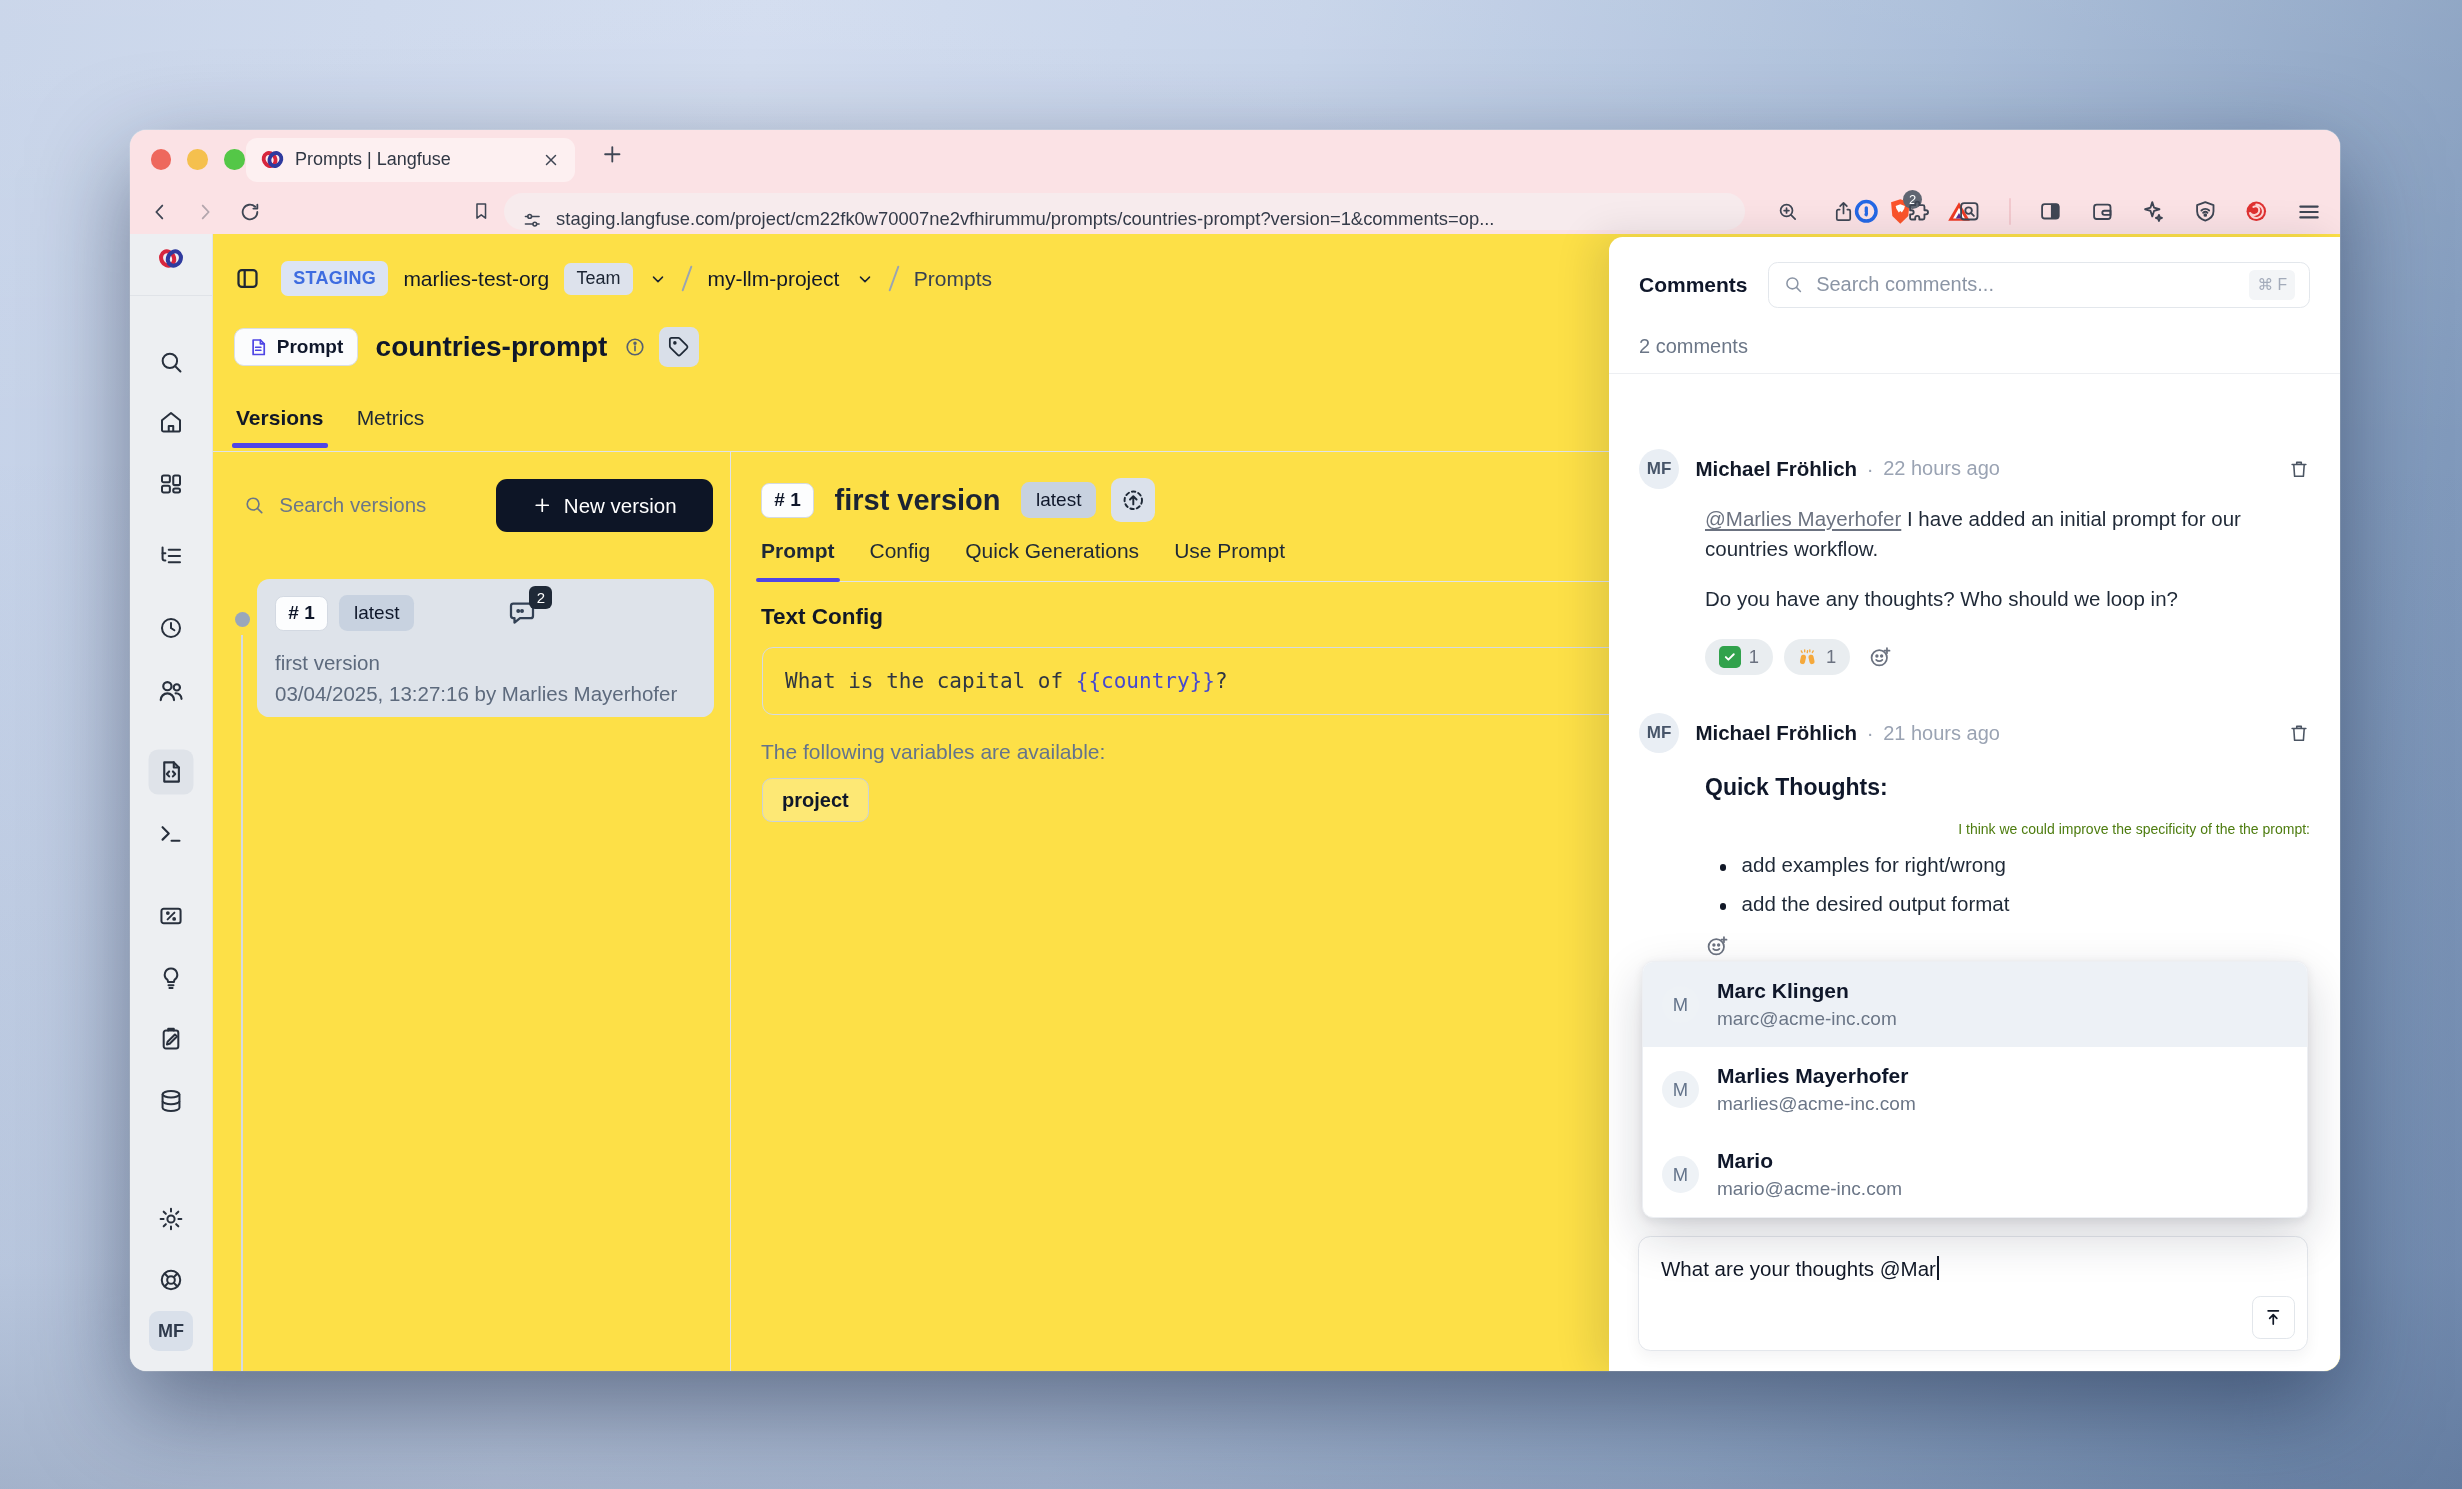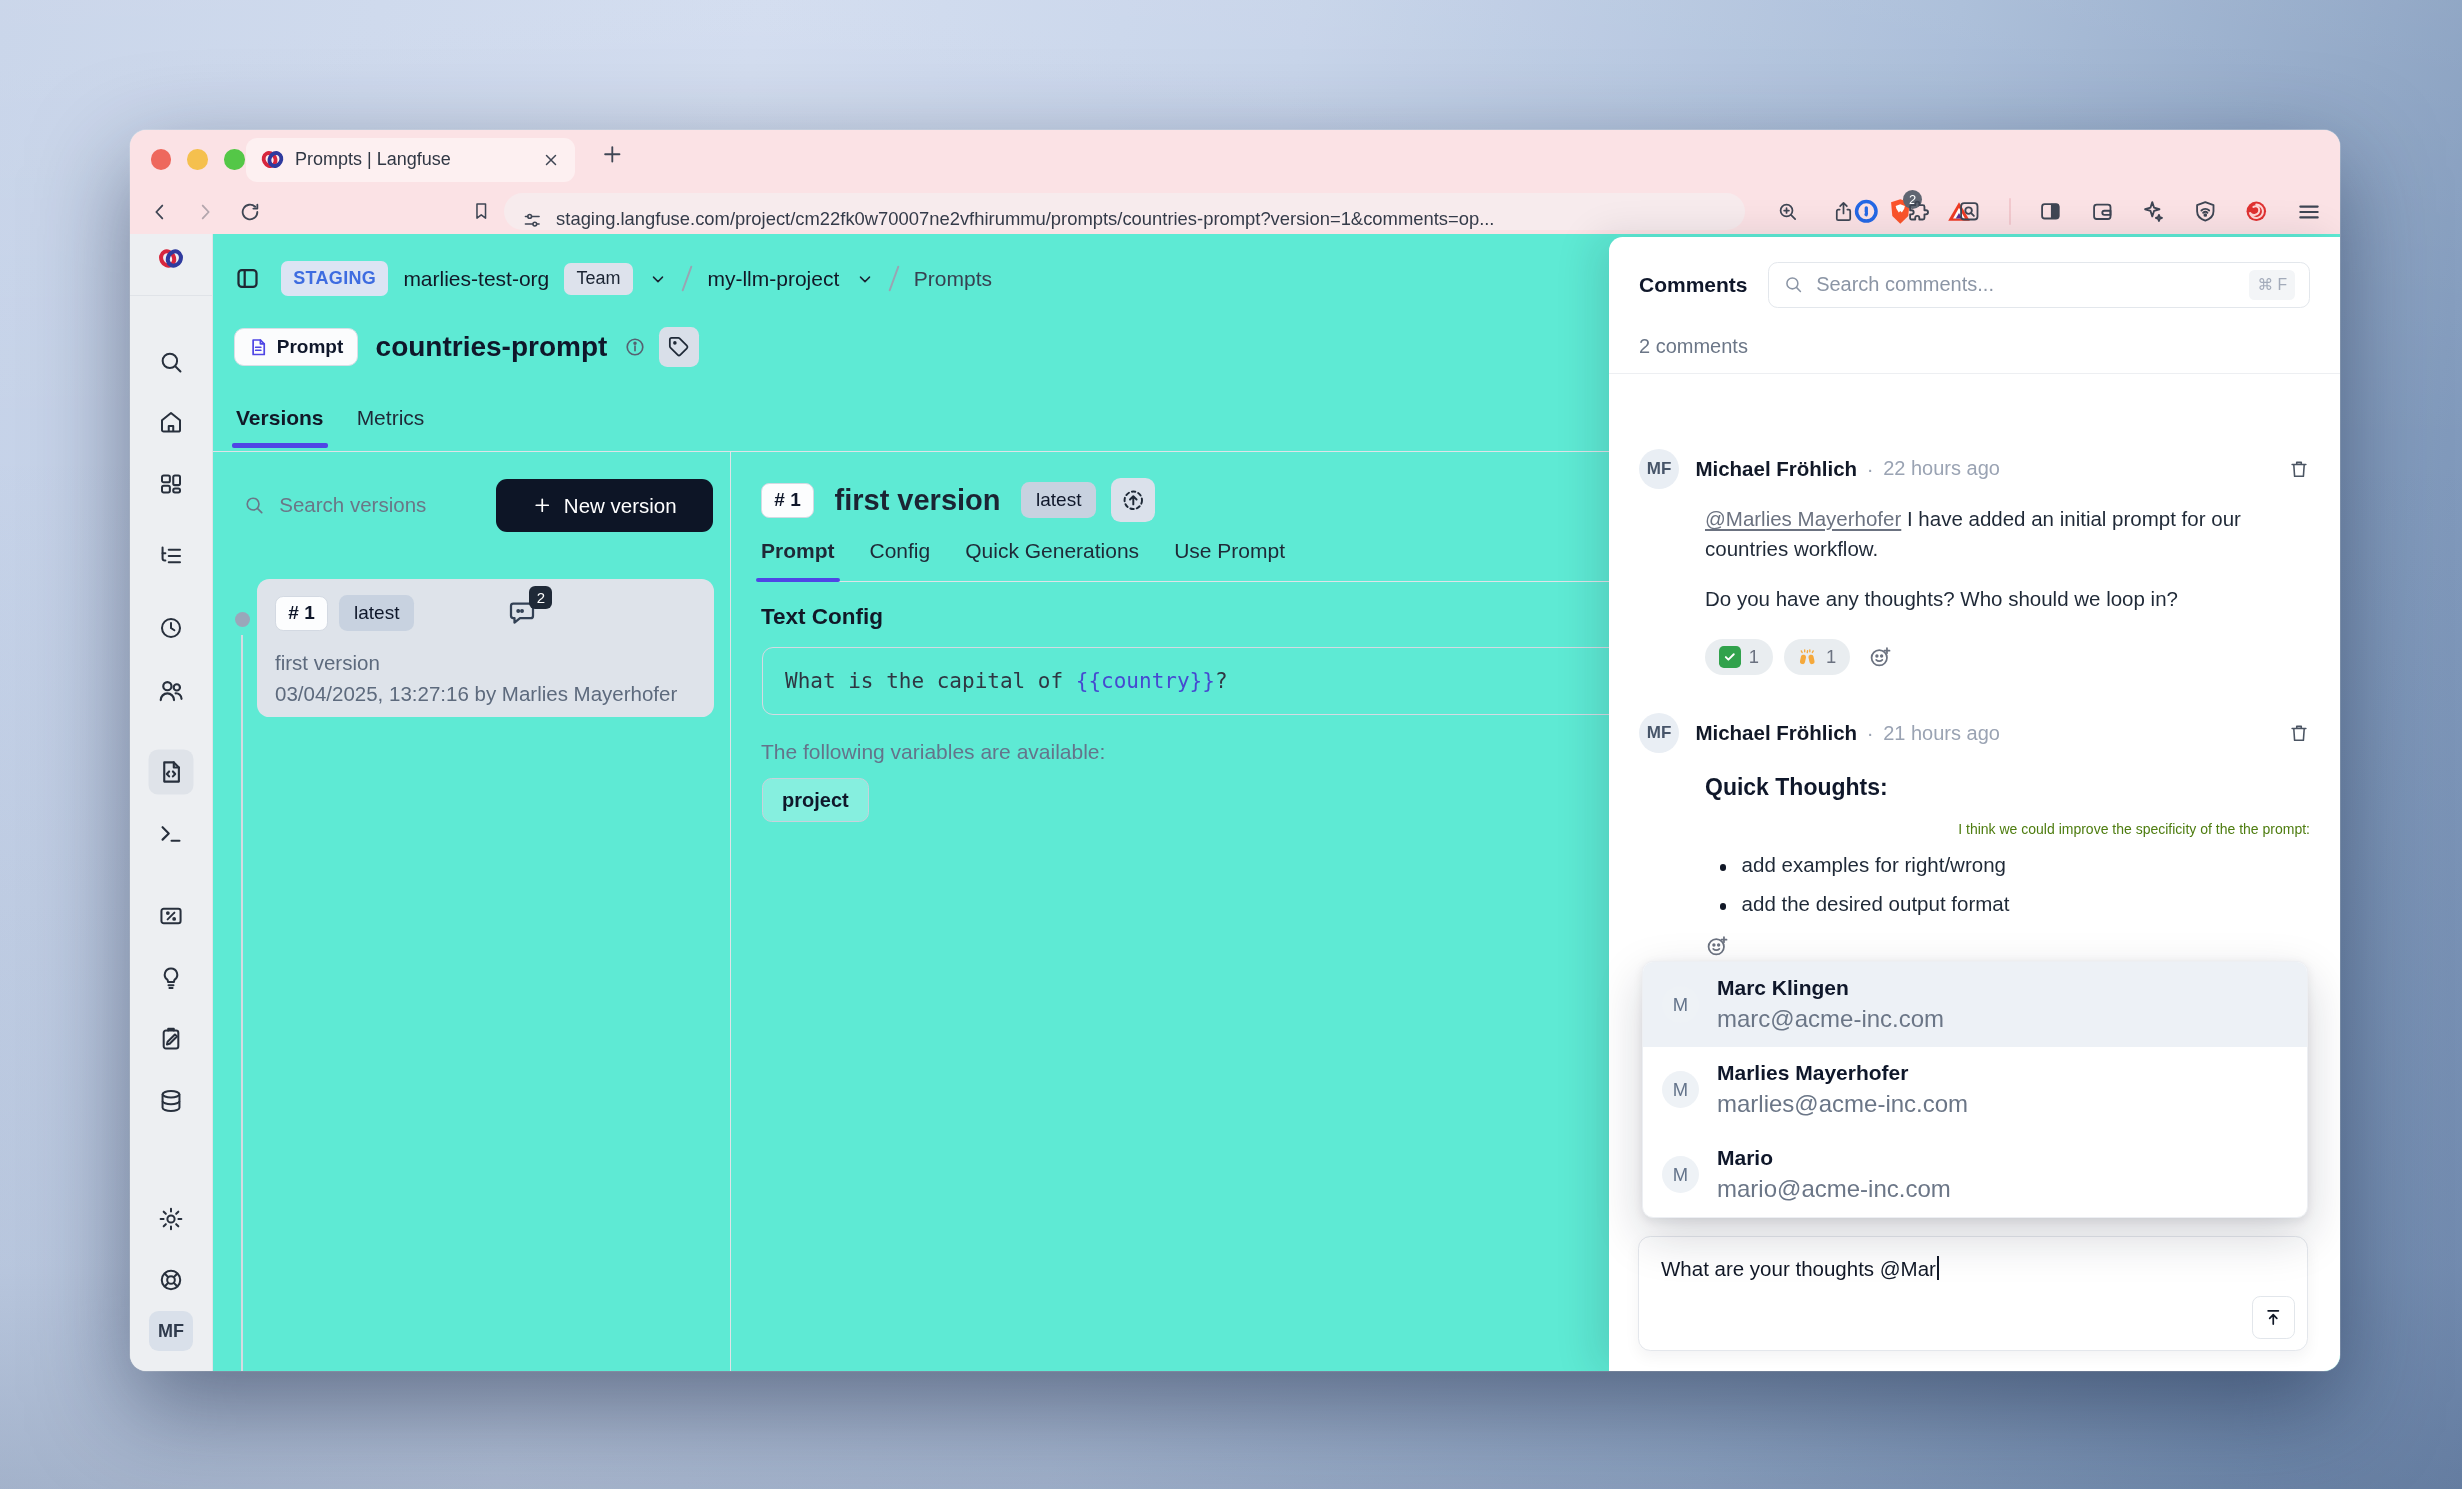--- a/index.html
+++ b/index.html
@@ -35,21 +35,21 @@
   
   .content{position:absolute;top:104px;left:0;right:0;bottom:0;display:flex;}
   .sidebar{width:82px;background:#edeff2;border-right:1.4px solid #e0e3e8;position:relative;flex:none;}
   .sb-logo{position:absolute;left:50%;top:11px;transform:translateX(-50%);}
   .sb-divider{position:absolute;left:0;right:0;top:61px;border-bottom:1.4px solid #e0e3e8;}
   .sb-item{position:absolute;left:50%;transform:translate(-50%,-50%);color:#28303d;width:45px;height:45px;
     display:flex;align-items:center;justify-content:center;border-radius:9.6px;}
   .sb-item.active{background:#dfe3e9;}
   .sb-avatar{background:#d9e0ea;font-size:18px;font-weight:700;color:#2f3a4c;width:44px;height:40px;}
   
-  .main{flex:1;position:relative;background:#5eead4;overflow:hidden;}
+  .main{flex:1;position:relative;background:#fde047;overflow:hidden;}
   .crumbs{position:absolute;left:20.5px;top:18px;height:53px;display:flex;align-items:center;gap:15px;}
   .panel-toggle{color:#1f2733;margin-right:5.5px;}
   .badge-staging{background:#dce4f4;color:#3e6ce0;font-size:18px;font-weight:600;padding:6.8px 12.3px;border-radius:6.8px;letter-spacing:0.3px;}
   .crumb-org,.crumb-proj{font-size:21px;color:#111827;}
   .badge-team{background:#dde2ec;color:#1b2433;font-size:18px;padding:5.5px 12.3px;border-radius:6.8px;}
   .chev{color:#1b2433;margin-left:1.4px;}
   .slash{width:2px;height:27px;background:#9aa4b2;transform:rotate(20deg);border-radius:1.4px;margin:0 4.1px;}
   .crumb-last{font-size:21px;color:#374151;}
   .titlerow{position:absolute;left:20.5px;top:93px;display:flex;align-items:center;gap:13.6px;}
   .badge-prompt{display:flex;align-items:center;gap:8.2px;background:#fbfcfd;border:1.4px solid #d9dee6;border-radius:9.6px;
@@ -134,21 +134,21 @@
   .lone-smiley{margin:18px 0 0 66px;color:#6b7280;}
   .check-emoji{width:22px;height:22px;border-radius:4.8px;background:#31a24c;display:flex;align-items:center;justify-content:center;}
   
   .dropdown{position:absolute;left:33px;right:32px;top:724px;background:#fff;border:0.7px solid #edeff3;border-radius:11px;
     box-shadow:0 18px 48px rgba(15,23,42,.18),0 2.7px 9.6px rgba(15,23,42,.08);overflow:hidden;z-index:30;}
   .dd-item{display:flex;align-items:center;gap:18px;padding:15px 19px;height:85px;box-sizing:border-box;}
   .dd-item.highlight{background:#edf1f6;}
   .dd-avatar{width:37px;height:37px;border-radius:50%;background:#eef2f6;color:#64748b;font-size:18.4px;
     display:flex;align-items:center;justify-content:center;flex:none;}
   .dd-name{font-size:21px;font-weight:600;color:#0f172a;}
-  .dd-email{font-size:24px;color:#6b7687;margin-top:5.5px;}
+  .dd-email{font-size:19px;color:#6b7687;margin-top:5.5px;}
   
   .composer{position:absolute;left:29px;right:32px;bottom:20.5px;height:115px;background:#fff;border:1.4px solid #e4e7ec;
     border-radius:12.3px;box-sizing:border-box;padding:19px 22px;box-shadow:0 5.5px 15px rgba(15,23,42,.05);z-index:25;}
   .composer-text{font-size:20.5px;color:#111827;}
   .caret{display:inline-block;width:2px;height:24.6px;background:#111827;vertical-align:-4.8px;margin-left:1.4px;}
   .send-btn{position:absolute;right:12.3px;bottom:11px;width:41px;height:41px;border:1.4px solid #e2e6eb;border-radius:8.2px;
     display:flex;align-items:center;justify-content:center;color:#111827;background:#fff;}
   svg{display:block;}
 </style>
 </head>

